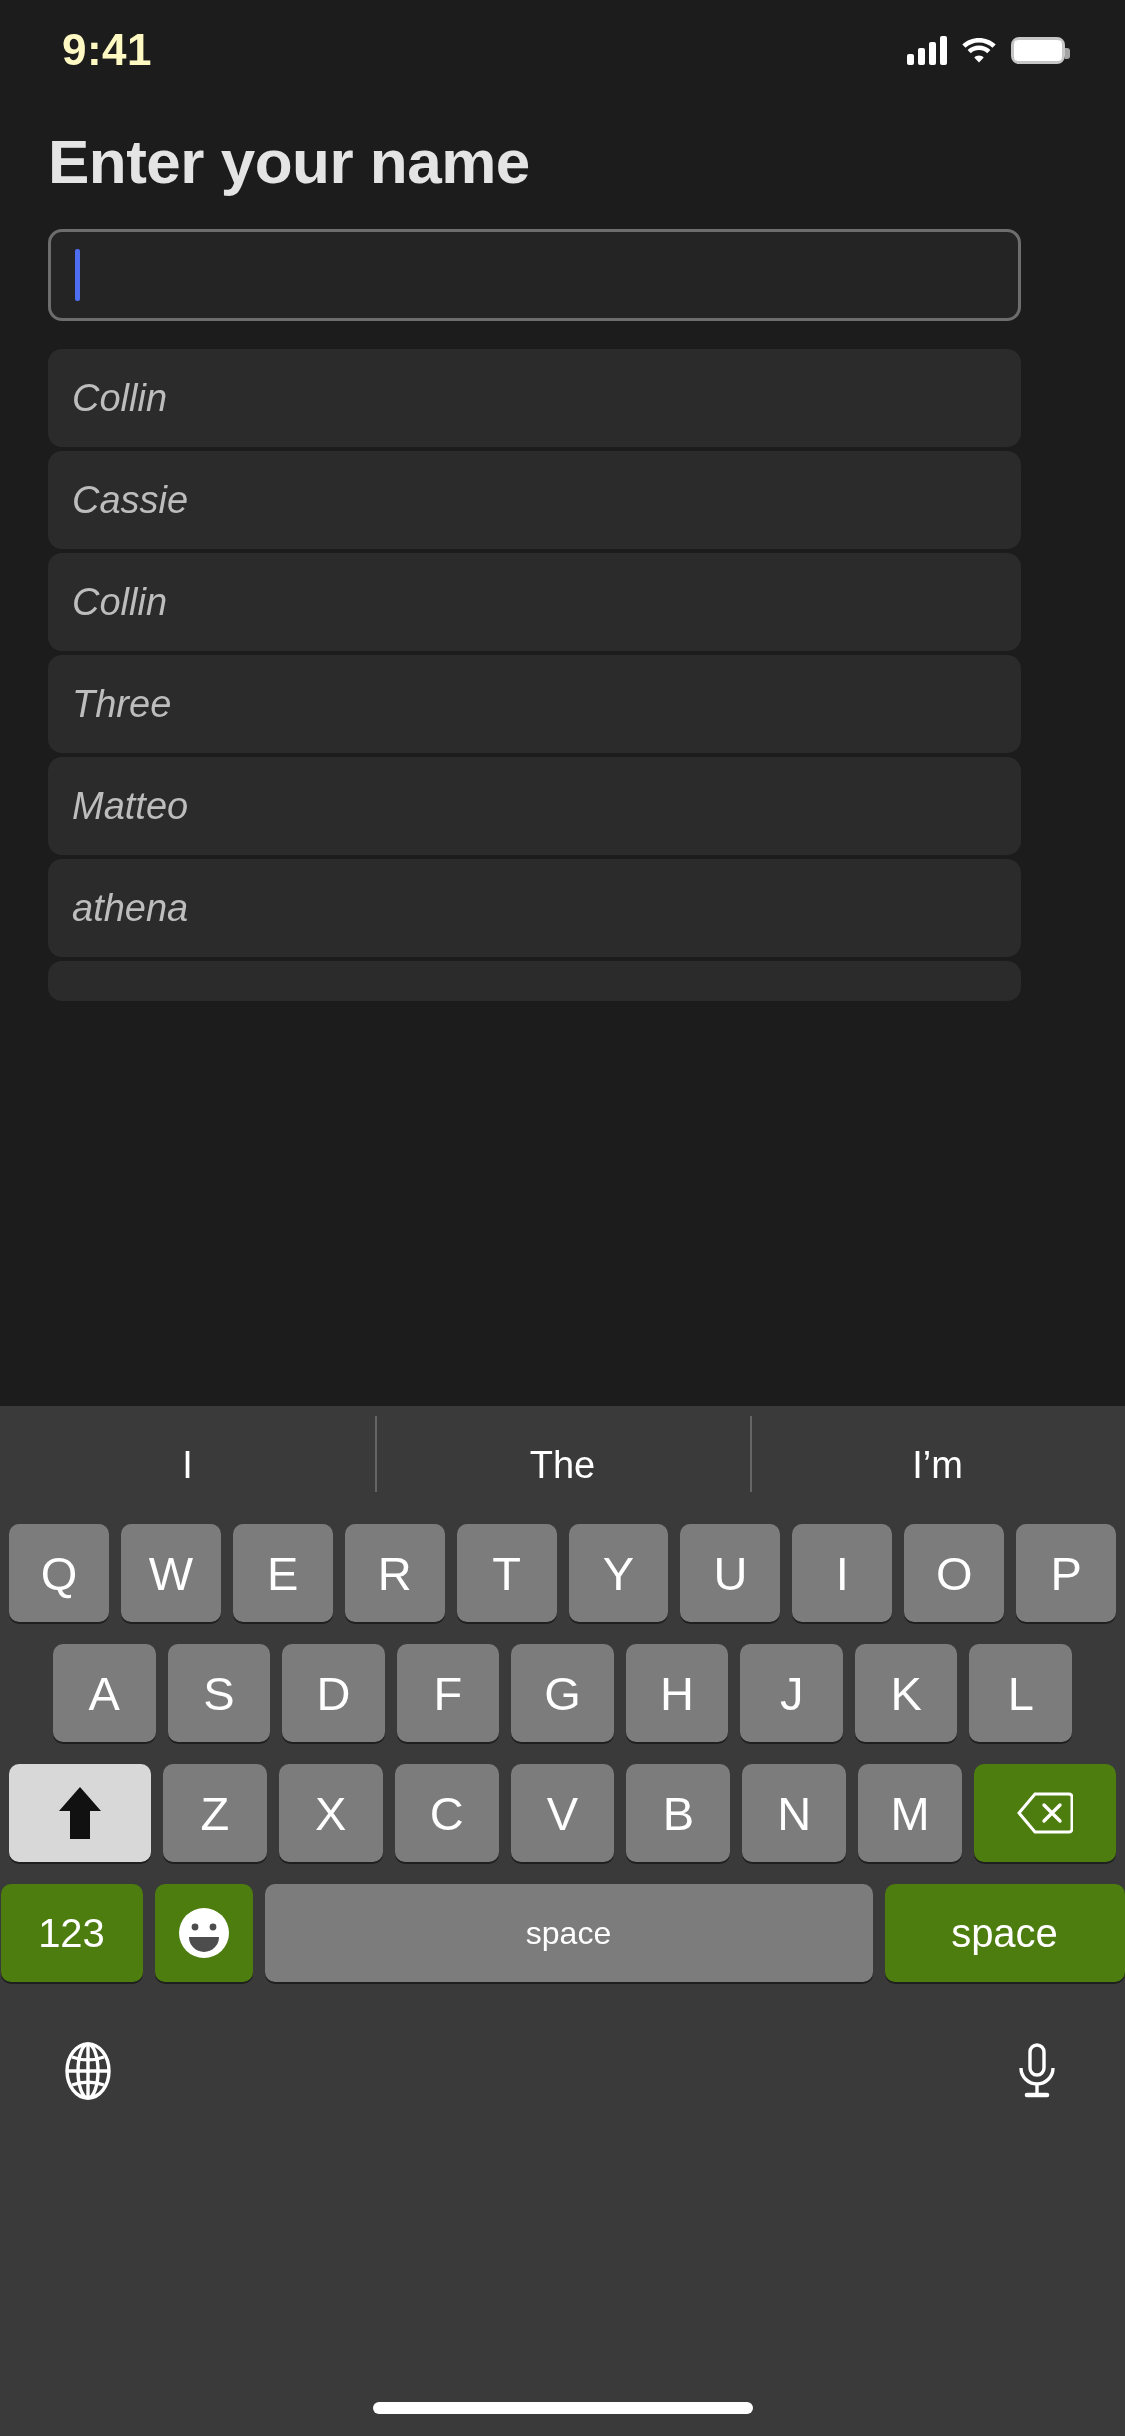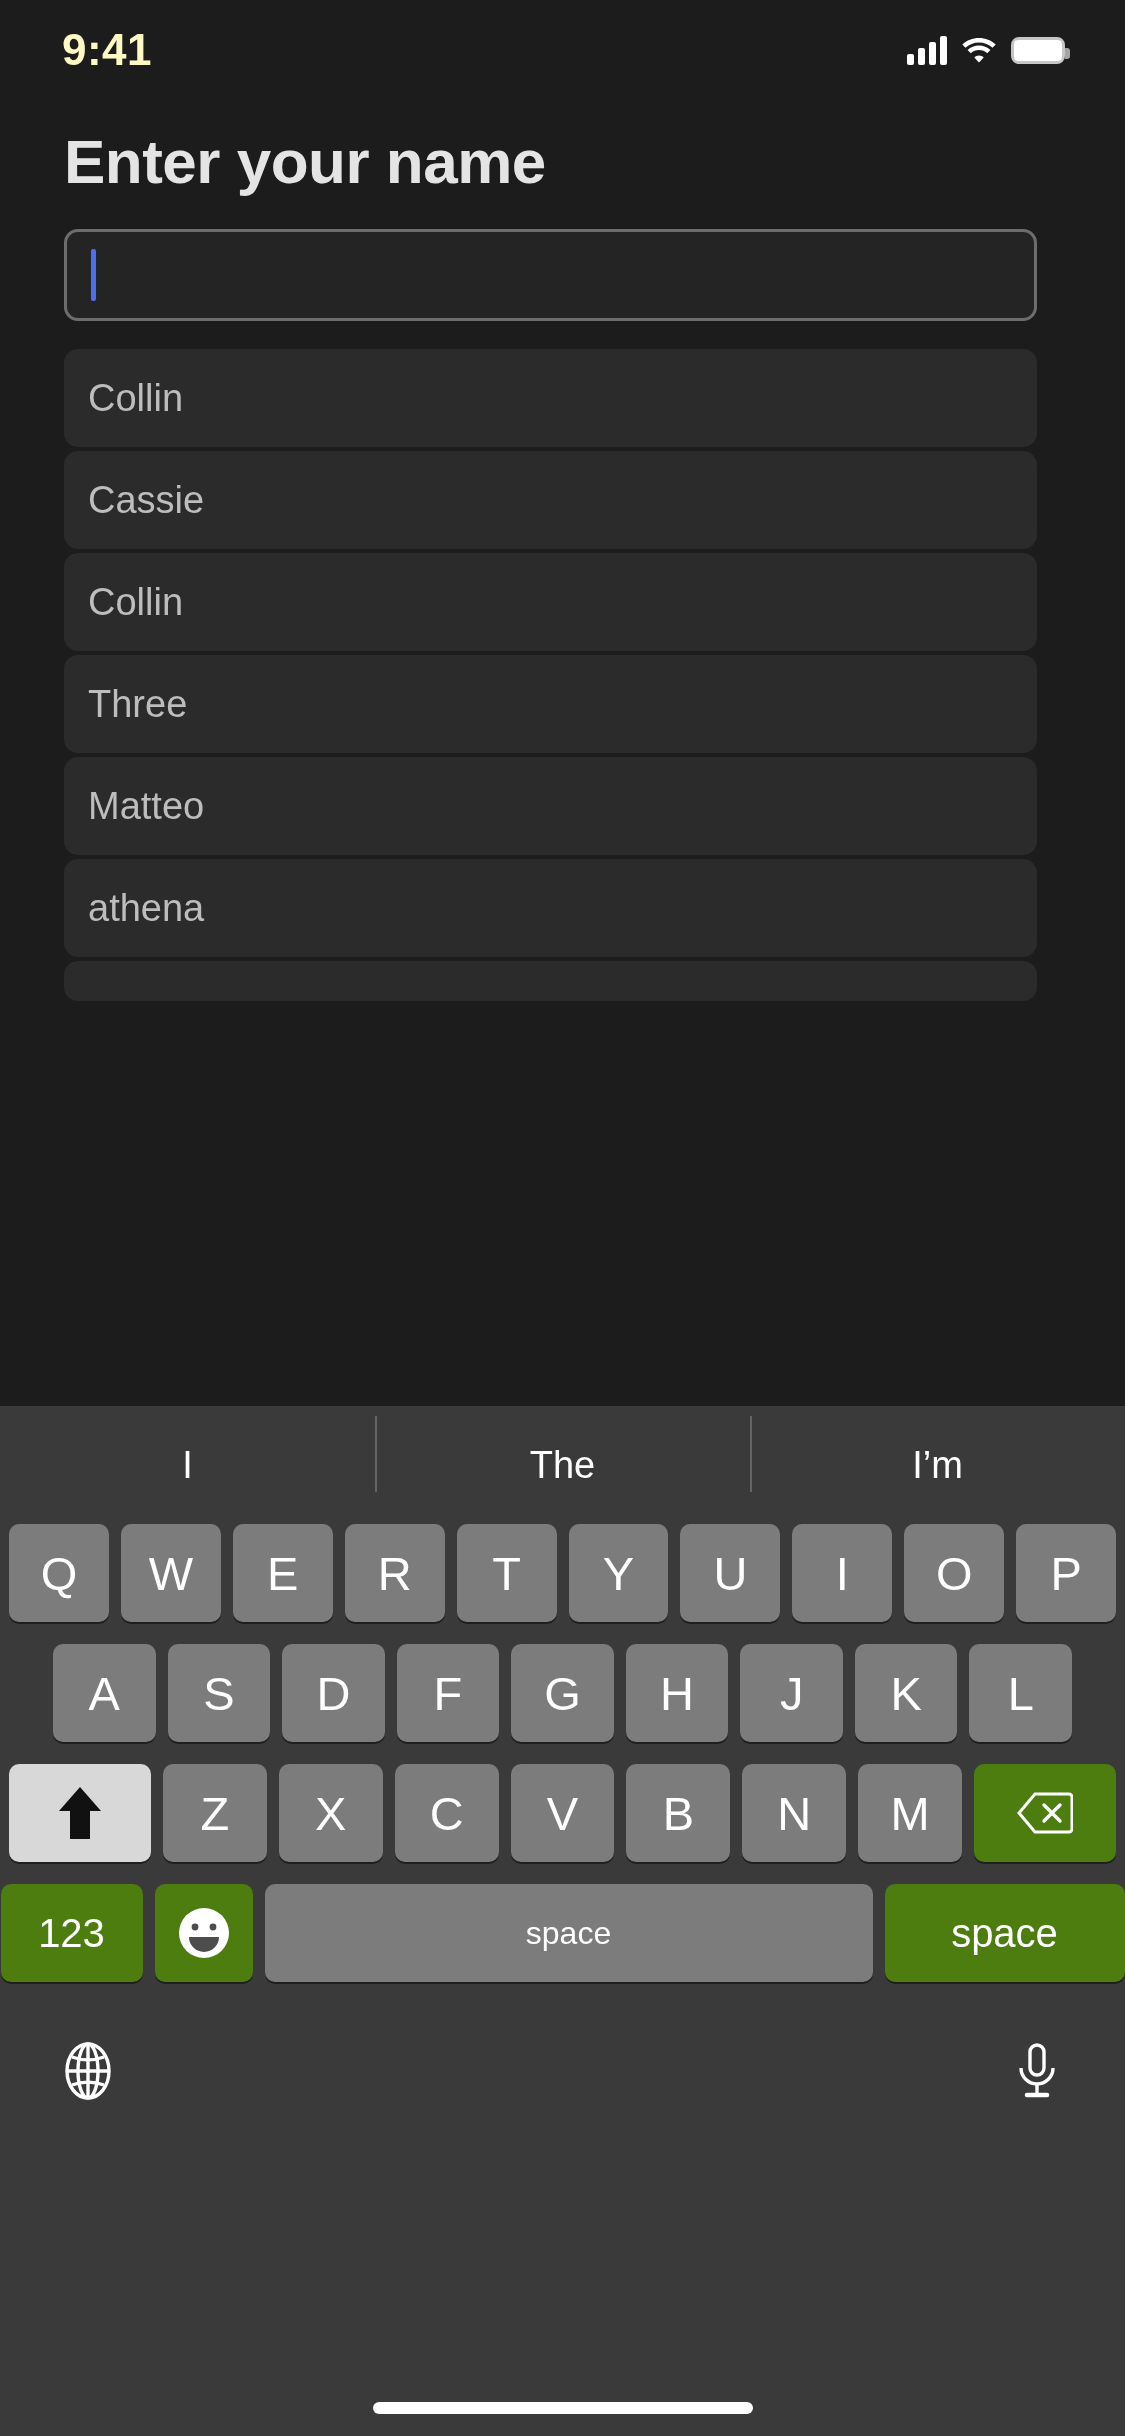--- a/index.html
+++ b/index.html
@@ -26,39 +26,39 @@
   .signal i:nth-child(3){ height:23px; }
   .signal i:nth-child(4){ height:29px; }
   .wifi { width:36px; height:28px; }
   .battery { position:relative; width:54px; height:27px; border:3px solid rgba(255,255,255,0.75);
              border-radius:8px; display:flex; align-items:center; }
   .battery::after { content:""; position:absolute; right:-8px; top:8px; width:5px; height:11px;
              background:rgba(255,255,255,0.6); border-radius:0 3px 3px 0; }
   .battery-fill { width:100%; height:100%; background:#ffffff; border-radius:4px; margin:0; }
 
   
-  .content { position:absolute; top:100px; left:16px; width:1069px; bottom:0; }
+  .content { position:absolute; top:100px; left:0; width:1069px; bottom:0; }
   .page-title {
     color:#e4e4e4; font-size:62px; font-weight:700; letter-spacing:-0.5px;
     margin:26px 0 0 48px;
   }
   .name-input {
     margin:32px 48px 0 48px; height:92px;
     background:#242424; border:3px solid #6d6d6d; border-radius:14px;
     display:flex; align-items:center; padding-left:24px;
   }
   .caret { width:5px; height:52px; background:#4e6ef2; border-radius:2px; }
   .caret-text { color:#e4e4e4; font-size:36px; }
 
   .name-list { margin:28px 48px 0 48px; }
   .name-row {
     height:98px; background:#2b2b2b; border-radius:14px;
     display:flex; align-items:center; padding-left:24px; margin-bottom:4px;
   }
-  .name-row-label { color:#bdbdbd; font-size:38px; }
+  .name-row-label { color:#bdbdbd; font-size:38px;font-style:italic; }
   .name-row.partial { height:40px; overflow:hidden; }
 
   
   .keyboard {
     position:absolute; left:0; bottom:0; width:1125px; height:1030px;
     background:#3a3a3a;
   }
   .suggestions {
     height:118px; display:flex; align-items:center;
   }

